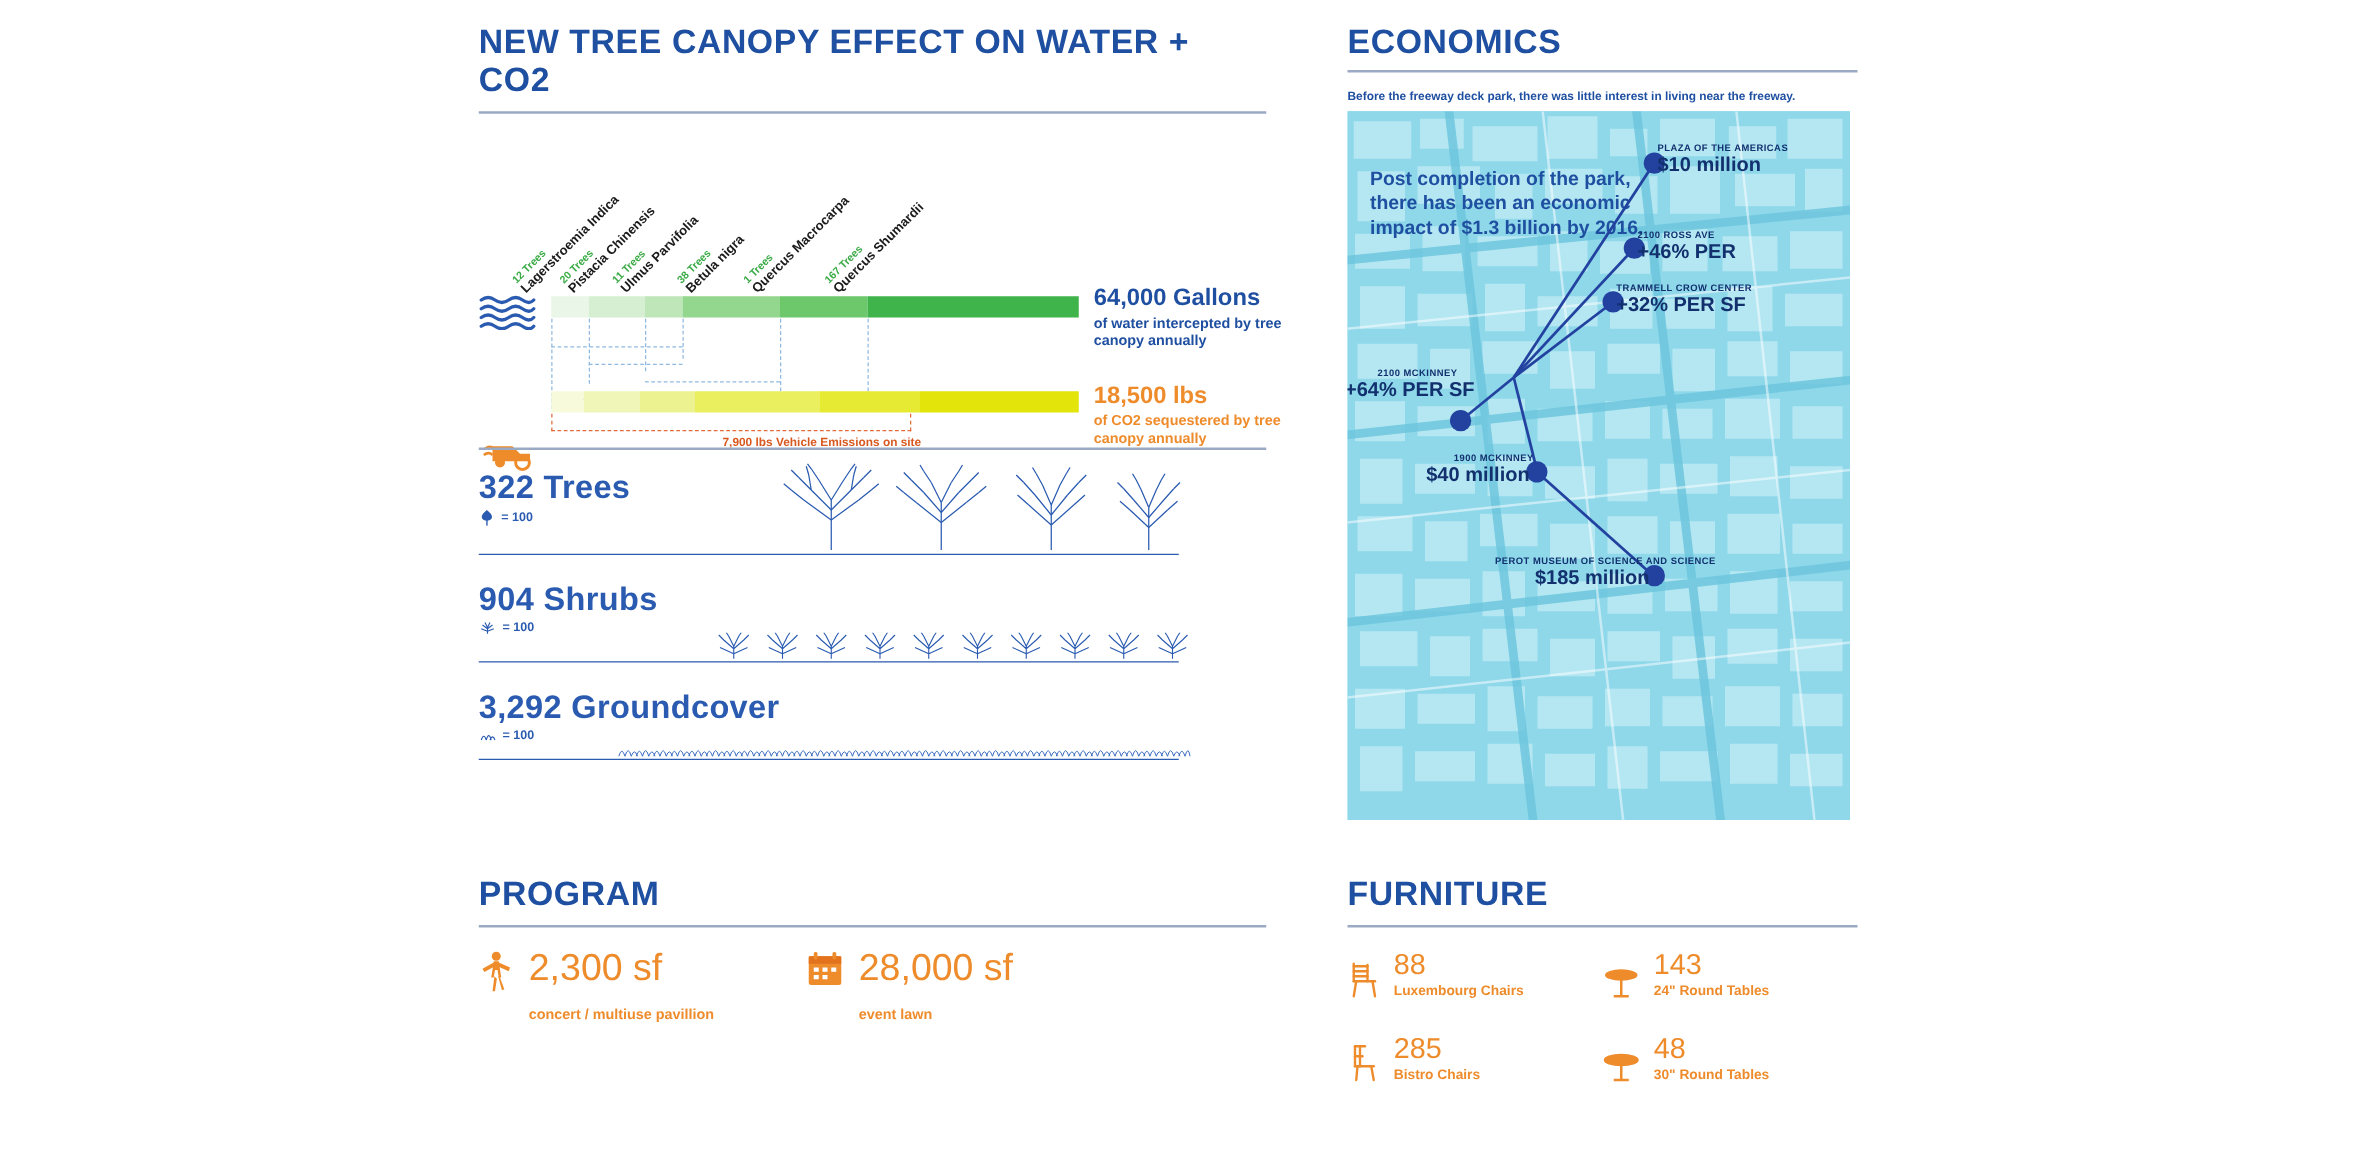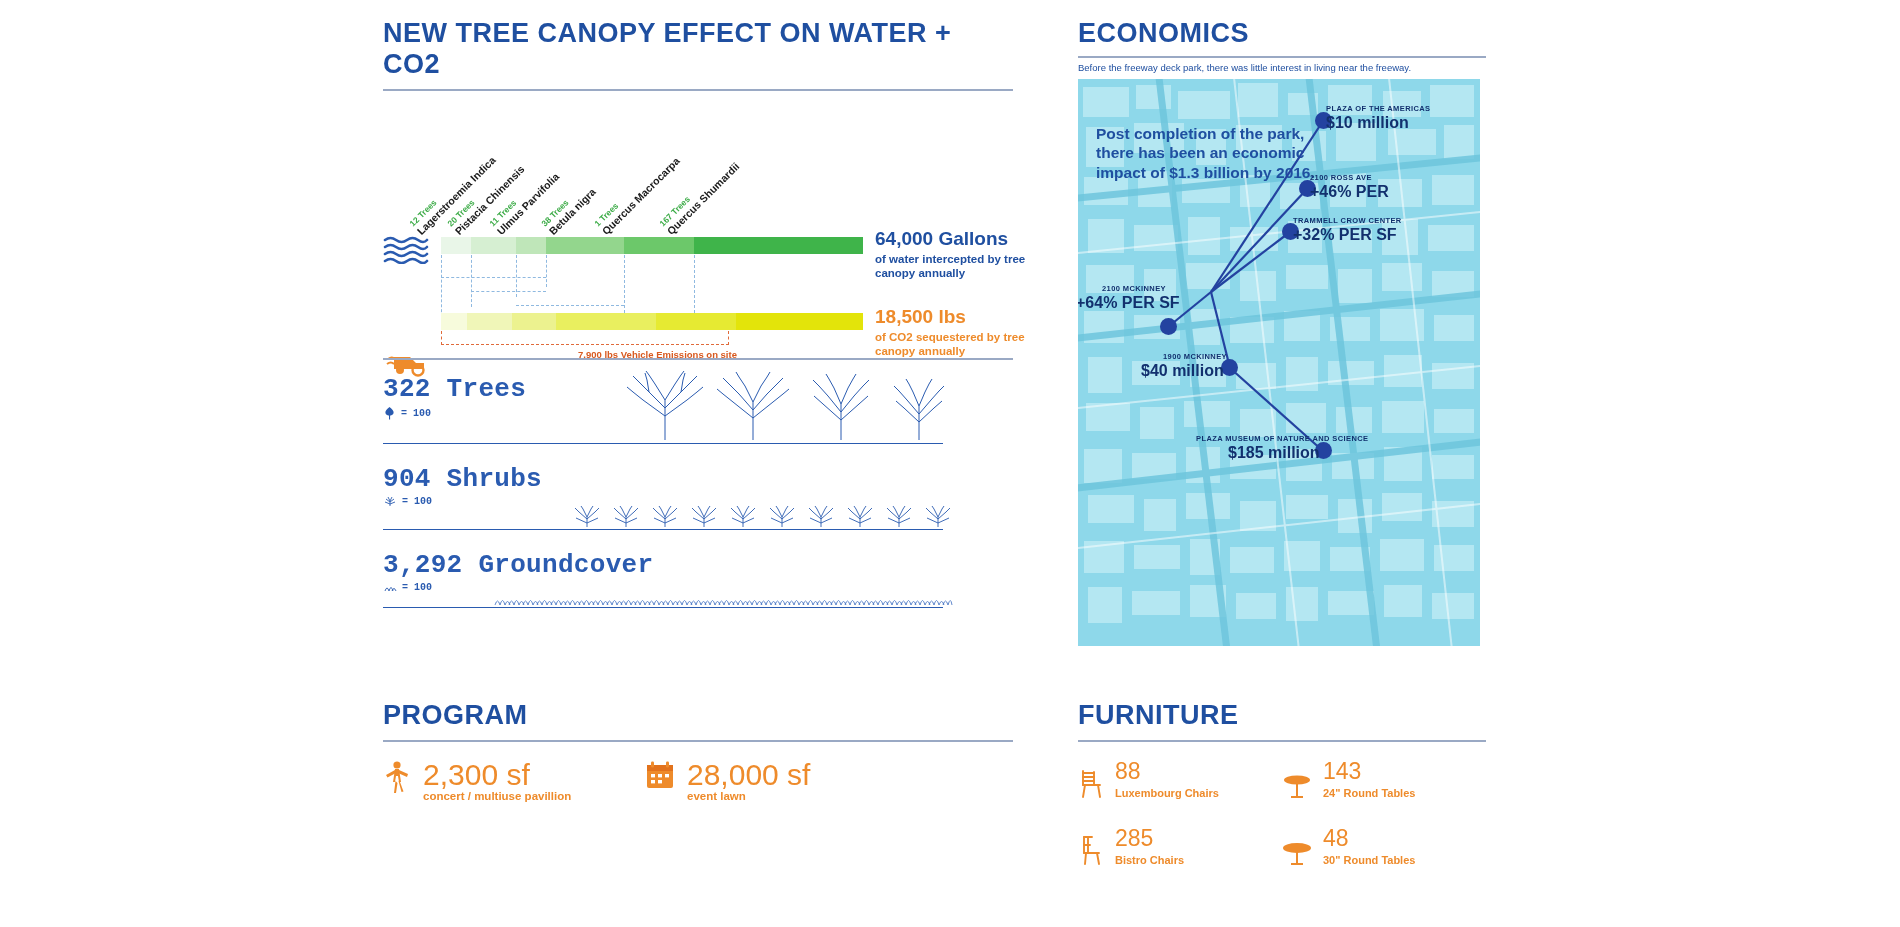--- a/index.html
+++ b/index.html
@@ -73,38 +73,38 @@
   .veh-note b { font-weight: bold; }
 
   .dashline { position: absolute; border-left: 1px dashed #8fb9e0; }
   .dashline-h { position: absolute; border-top: 1px dashed #8fb9e0; }
   .dashline-red { position: absolute; border-left: 1px dashed #e06a3a; }
 
   
   #planting { position: absolute; left: 383px; top: 350px; width: 630px; }
   #planting .rule { margin-top: 8px; }
 
-  .plant-row { position: relative; margin-top: 14px; font-family: Liberation Mono, monospace; }
+  .plant-row { position: relative; margin-top: 14px; }
   .plant-count { font-size: 26px; color: #2a5bb0; font-weight: bold; letter-spacing: 0.3px;}
   .plant-key { display: flex; align-items: center; gap: 5px; margin-top: 2px; font-size: 10px; color: #2a5bb0; font-weight: bold;}
   .plant-baseline { height: 1.5px; background: #2a5bb0; width: 560px; margin-top: 4px; }
   .glyph-strip { position: absolute; right: 0; bottom: 6px; display: flex; align-items: flex-end; gap: 0px; }
 
   
   #program { position: absolute; left: 383px; top: 700px; width: 630px; }
   #program .rule { margin-top: 9px; }
   .prog-grid { margin-top: 18px; display: grid; grid-template-columns: 262px 262px; row-gap: 26px; }
   .prog-item { display: flex; align-items: flex-start; gap: 12px; }
   .prog-num { font-size: 30px; color: #ee8b2b; line-height: 1; }
-  .prog-lbl { font-size: 11.5px; color: #ee8b2b; margin-top: 0; font-weight: bold; }
+  .prog-lbl { font-size: 11.5px; color: #ee8b2b; margin-top: 16px; font-weight: bold; }
 
   
   #economics { position: absolute; left: 1078px; top: 18px; width: 408px; }
   #economics .rule { margin-top: 7px; }
-  .econ-note { font-size: 9.5px; color: #1f4fa0; font-weight: normal; margin-top: 4px; }
+  .econ-note { font-size: 9.5px; color: #1f4fa0; font-weight: bold; margin-top: 14px; }
   .map-wrap { position: relative; width: 402px; height: 567px; margin-top: 6px; overflow: hidden; background: #7fd3e8; }
   .map-bg { position: absolute; inset: 0; }
   .map-text { position: absolute; left: 18px; top: 45px; width: 220px; font-size: 15.5px; color: #1f4fa0; font-weight: bold; line-height: 1.25; }
   .map-pt { position: absolute; width: 17px; height: 17px; border-radius: 50%; background: #2342a0; }
   .pt-label { position: absolute; color: #12306e; }
   .pt-label .cap { font-size: 7.5px; font-weight: bold; letter-spacing: 0.4px; display:block; white-space: nowrap; }
   .pt-label .val { font-size: 16px; font-weight: bold; white-space: nowrap; display:block; margin-top: 1px; }
 
   
   #furniture { position: absolute; left: 1078px; top: 700px; width: 408px; }
@@ -607,21 +607,21 @@
       </div>
 
       <div class="map-pt" style="left:143px; top:280px;"></div>
       <div class="pt-label" style="left:63px; top:273px;">
         <span class="cap" style="margin-left:22px;">1900 MCKINNEY</span>
         <span class="val">$40 million</span>
       </div>
 
       <div class="map-pt" style="left:237px; top:363px;"></div>
       <div class="pt-label" style="left:100px; top:355px;">
-        <span class="cap" style="margin-left:18px;">PLAZA MUSEUM OF NATURE AND SCIENCE</span>
+        <span class="cap" style="margin-left:18px;">PEROT MUSEUM OF SCIENCE AND SCIENCE</span>
         <span class="val" style="margin-left:50px;">$185 million</span>
       </div>
     </div>
   </section>
 
   <section id="furniture">
     <div class="section-title">FURNITURE</div>
     <div class="rule"></div>
 
     <div class="furn-grid">

